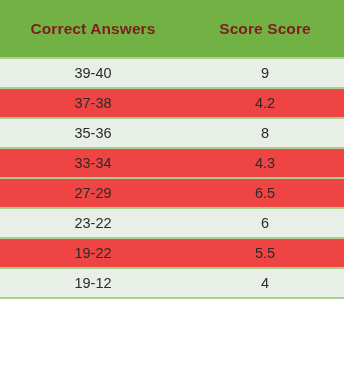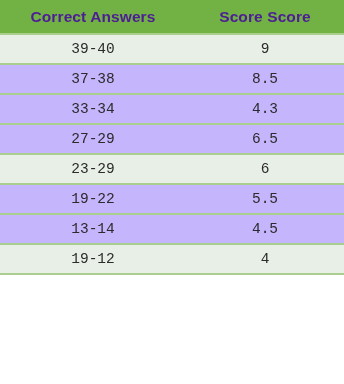--- a/index.html
+++ b/index.html
@@ -18,47 +18,46 @@
     border-collapse: collapse;
     table-layout: fixed;
   }
   .score-table col.col-answers { width: 186px; }
   .score-table col.col-band { width: 158px; }
 
   thead tr.header-row {
     background: #72b144;
   }
   thead th {
-    color: #4c1d95;
+    color: #7f1d1d;
     font-size: 15.5px;
     font-weight: bold;
     letter-spacing: 0.1px;
     text-align: center;
     height: 33px;
-    padding: 0;
+    padding: 12px;
     vertical-align: middle;
     border: 0;
   }
 
   tbody tr.data-row {
     height: 30px;
-    font-family: Liberation Mono, monospace;
   }
   tbody tr.data-row td {
     text-align: center;
     font-size: 14.5px;
     font-weight: normal;
     color: #2b2b2b;
     padding: 0;
     vertical-align: middle;
     border-top: 2px solid #a9ce8e;
     background: transparent;
   }
   tbody tr.row-tint { background: #e8efe6; }
-  tbody tr.row-plain { background: #c4b5fd; }
+  tbody tr.row-plain { background: #ef4444; }
   tbody tr.data-row:last-child td { border-bottom: 2px solid #a9ce8e; }
 </style>
 </head>
 <body>
 
 <table class="score-table">
   <colgroup>
     <col class="col-answers">
     <col class="col-band">
   </colgroup>
@@ -68,40 +67,40 @@
       <th>Score Score</th>
     </tr>
   </thead>
   <tbody id="table-body">
       <tr class="data-row row-tint">
         <td>39-40</td>
         <td>9</td>
       </tr>
       <tr class="data-row row-plain">
         <td>37-38</td>
-        <td>8.5</td>
+        <td>4.2</td>
+      </tr>
+      <tr class="data-row row-tint">
+        <td>35-36</td>
+        <td>8</td>
       </tr>
       <tr class="data-row row-plain">
         <td>33-34</td>
         <td>4.3</td>
       </tr>
       <tr class="data-row row-plain">
         <td>27-29</td>
         <td>6.5</td>
       </tr>
       <tr class="data-row row-tint">
-        <td>23-29</td>
+        <td>23-22</td>
         <td>6</td>
       </tr>
       <tr class="data-row row-plain">
         <td>19-22</td>
         <td>5.5</td>
-      </tr>
-      <tr class="data-row row-plain">
-        <td>13-14</td>
-        <td>4.5</td>
       </tr>
       <tr class="data-row row-tint">
         <td>19-12</td>
         <td>4</td>
       </tr>
     </tbody>
 </table>
 
 </body></html>

